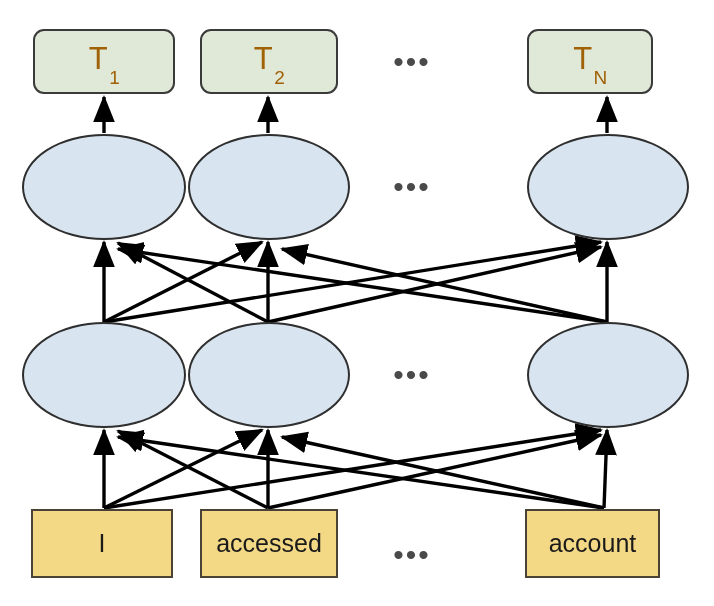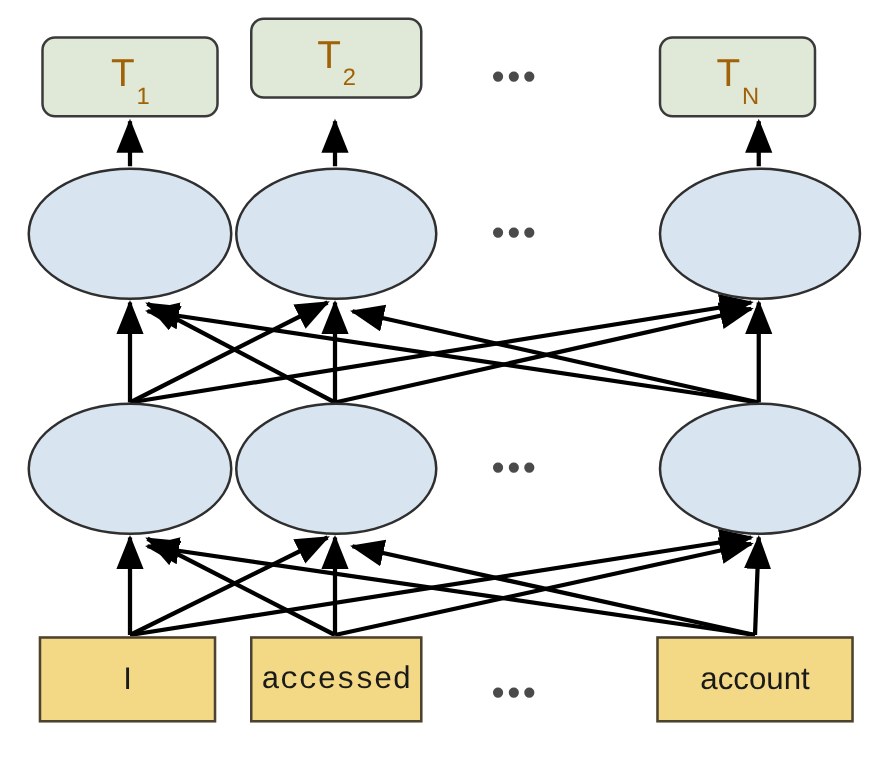--- a/index.html
+++ b/index.html
@@ -111,36 +111,36 @@
       <line x1="268" y1="508" x2="601" y2="435"></line>
       <line x1="604" y1="508" x2="118" y2="437"></line>
       <line x1="604" y1="508" x2="282" y2="437"></line>
       <line x1="604" y1="508" x2="607" y2="430"></line>
     </g>
   </svg>
 
   <div class="node output-token" style="left:33px; top:29px; width:142px; height:65px;">
     <span><span>T</span><span class="sub">1</span></span>
   </div>
-  <div class="node output-token" style="left:200px; top:14px; width:138px; height:65px;">
+  <div class="node output-token" style="left:200px; top:29px; width:138px; height:65px;">
     <span><span>T</span><span class="sub">2</span></span>
   </div>
   <div class="ellipsis" style="left:382px; top:48px; width:60px; height:28px;">•••</div>
   <div class="node output-token" style="left:527px; top:29px; width:126px; height:65px;">
     <span><span>T</span><span class="sub">N</span></span>
   </div>
 
   <div class="node encoder-cell" style="left:22px; top:134px; width:164px; height:106px;"></div>
   <div class="node encoder-cell" style="left:188px; top:134px; width:162px; height:106px;"></div>
   <div class="ellipsis" style="left:382px; top:173px; width:60px; height:28px;">•••</div>
   <div class="node encoder-cell" style="left:527px; top:134px; width:162px; height:106px;"></div>
 
   <div class="node encoder-cell" style="left:22px; top:322px; width:164px; height:106px;"></div>
   <div class="node encoder-cell" style="left:188px; top:322px; width:162px; height:106px;"></div>
   <div class="ellipsis" style="left:382px; top:361px; width:60px; height:28px;">•••</div>
   <div class="node encoder-cell" style="left:527px; top:322px; width:162px; height:106px;"></div>
 
   <div class="node input-token" style="left:31px; top:509px; width:142px; height:69px;">I</div>
-  <div class="node input-token" style="left:200px; top:509px; width:138px; height:69px;font-family:Liberation Mono, monospace;">accessed</div>
+  <div class="node input-token" style="left:200px; top:509px; width:138px; height:69px;">accessed</div>
   <div class="ellipsis" style="left:382px; top:541px; width:60px; height:28px;">•••</div>
-  <div class="node input-token" style="left:525px; top:509px; width:158px; height:69px;text-align:center;">account</div>
+  <div class="node input-token" style="left:525px; top:509px; width:135px; height:69px;text-align:center;">account</div>
 
 </div>
 
 </body></html>

